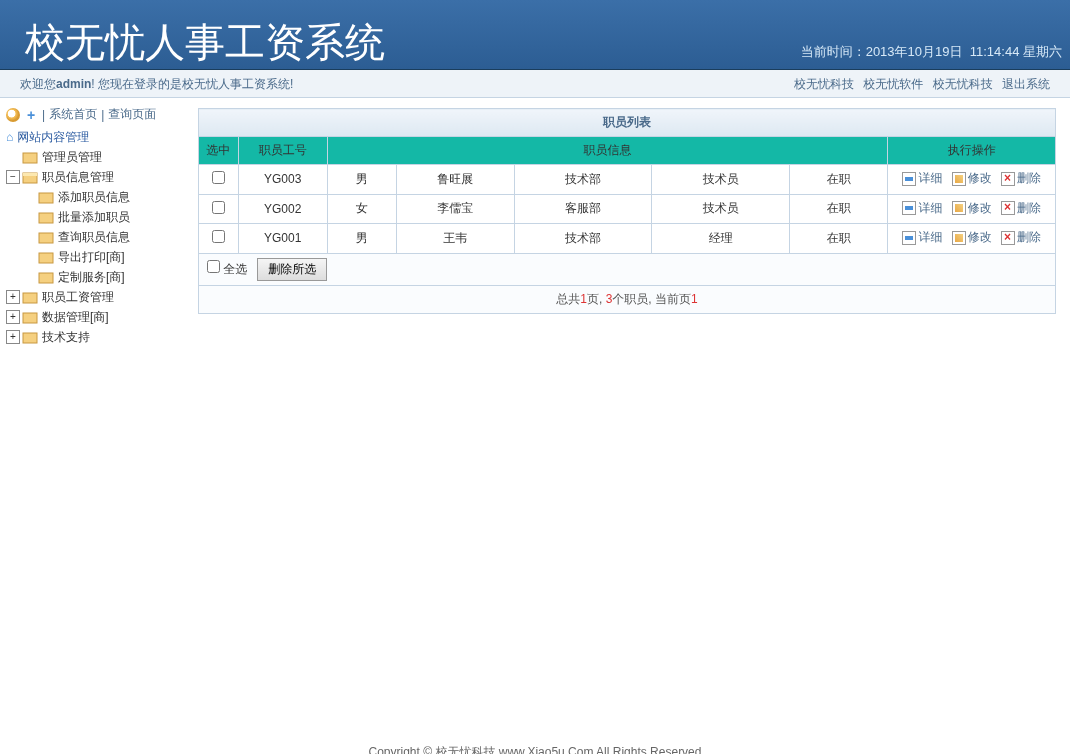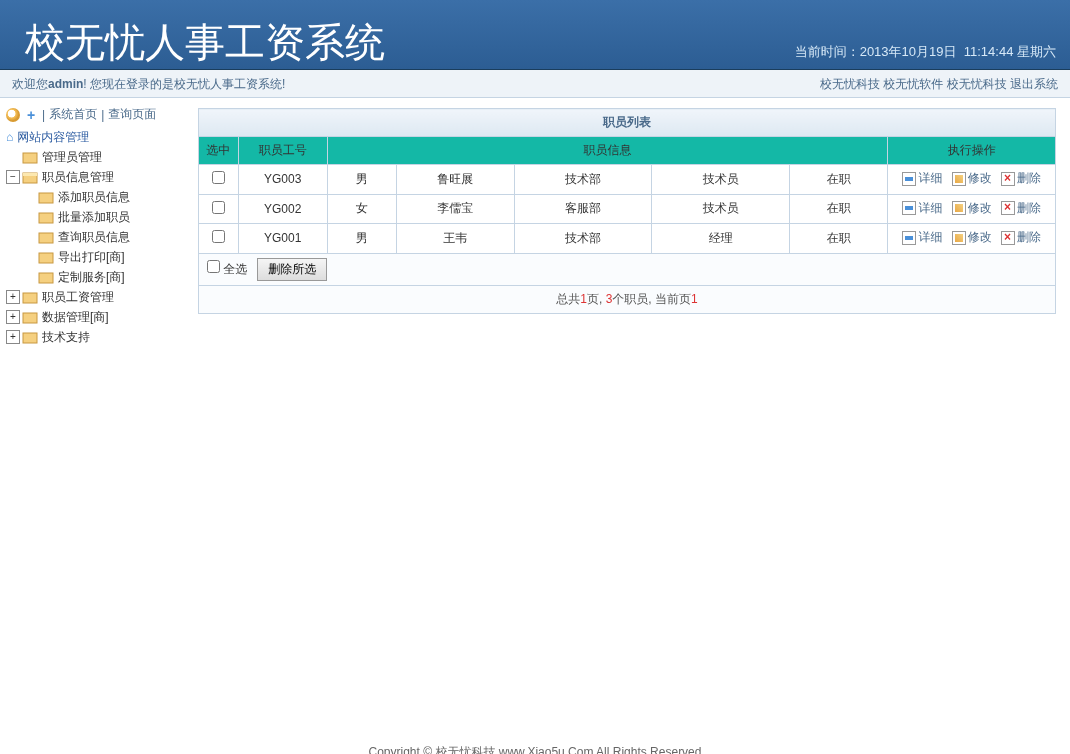--- a/index.html
+++ b/index.html
@@ -1,24 +1,24 @@
 <!DOCTYPE html>
 <html><head>
   <meta charset="utf-8">
   <style>
     * { margin: 0; padding: 0; box-sizing: border-box; }
     body { font-family: "Microsoft YaHei", Arial, sans-serif; font-size: 12px; color: #333; background: #fff; }
     
     .header { background: linear-gradient(to bottom, #3b6fa8, #2c5d93); color: #fff; height: 70px; position: relative; border-bottom: 1px solid #1a3d5c; }
     .header-title { font-family: "KaiTi", serif; font-size: 40px; color: #fff; padding: 15px 0 0 25px; font-weight: normal; }
-    .header-time { position: absolute; right: 14px; bottom: 8px; color: #d6e8f7; font-size: 13px; }
-    
-    .topbar { background: #eef3f8; border-bottom: 1px solid #c5d4e3; height: 28px; line-height: 28px; padding: 0 12px; display: flex; justify-content: space-between; color: #4a6a8a; }
+    .header-time { position: absolute; right: 8px; bottom: 8px; color: #d6e8f7; font-size: 13px; }
+    
+    .topbar { background: #eef3f8; border-bottom: 1px solid #c5d4e3; height: 28px; line-height: 28px; padding: 0 20px; display: flex; justify-content: space-between; color: #4a6a8a; }
     .topbar-left { }
-    .topbar-right a { color: #4a6a8a; text-decoration: none; margin-left: 0; }
+    .topbar-right a { color: #4a6a8a; text-decoration: none; margin-left: 6px; }
     
     .body-wrap { display: flex; }
     
     .sidebar { width: 190px; padding: 8px 6px; background: #fff; min-height: 640px; }
     .toolbar-line { display: flex; align-items: center; gap: 4px; color: #4a6a8a; margin-bottom: 4px; }
     .toolbar-line a { color: #4a6a8a; text-decoration: none; }
     
     .tree { list-style: none; }
     .tree li { line-height: 18px; white-space: nowrap; }
     .tree-item { display: flex; align-items: center; padding: 1px 0; }

